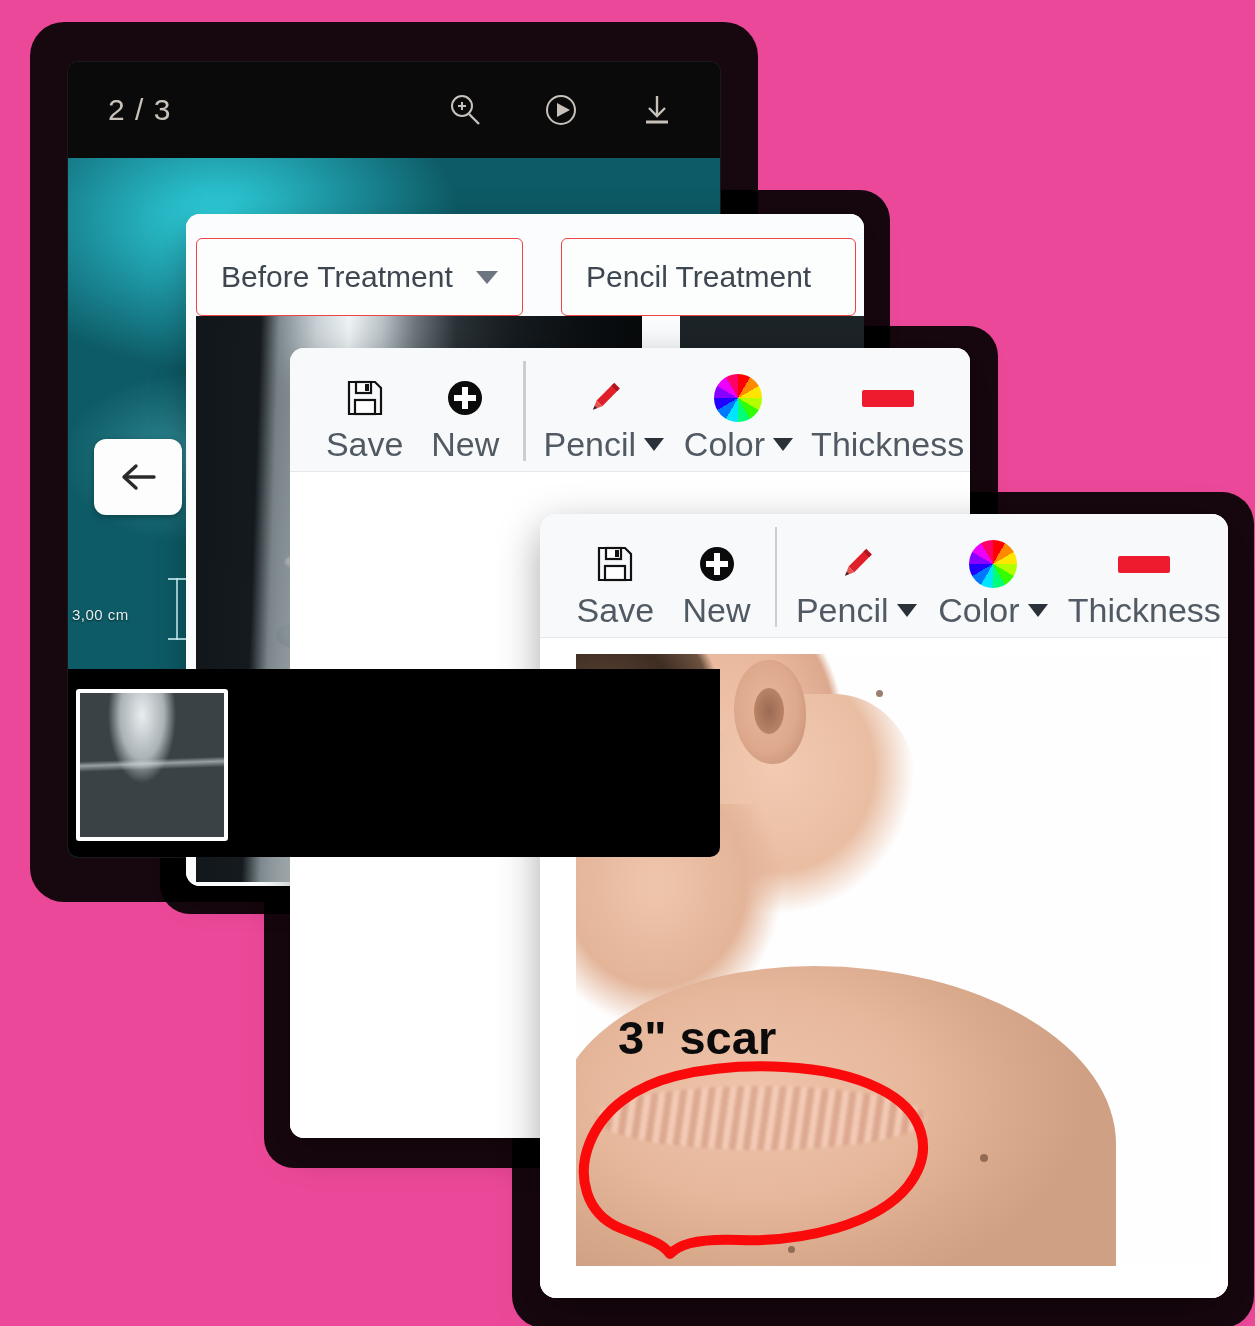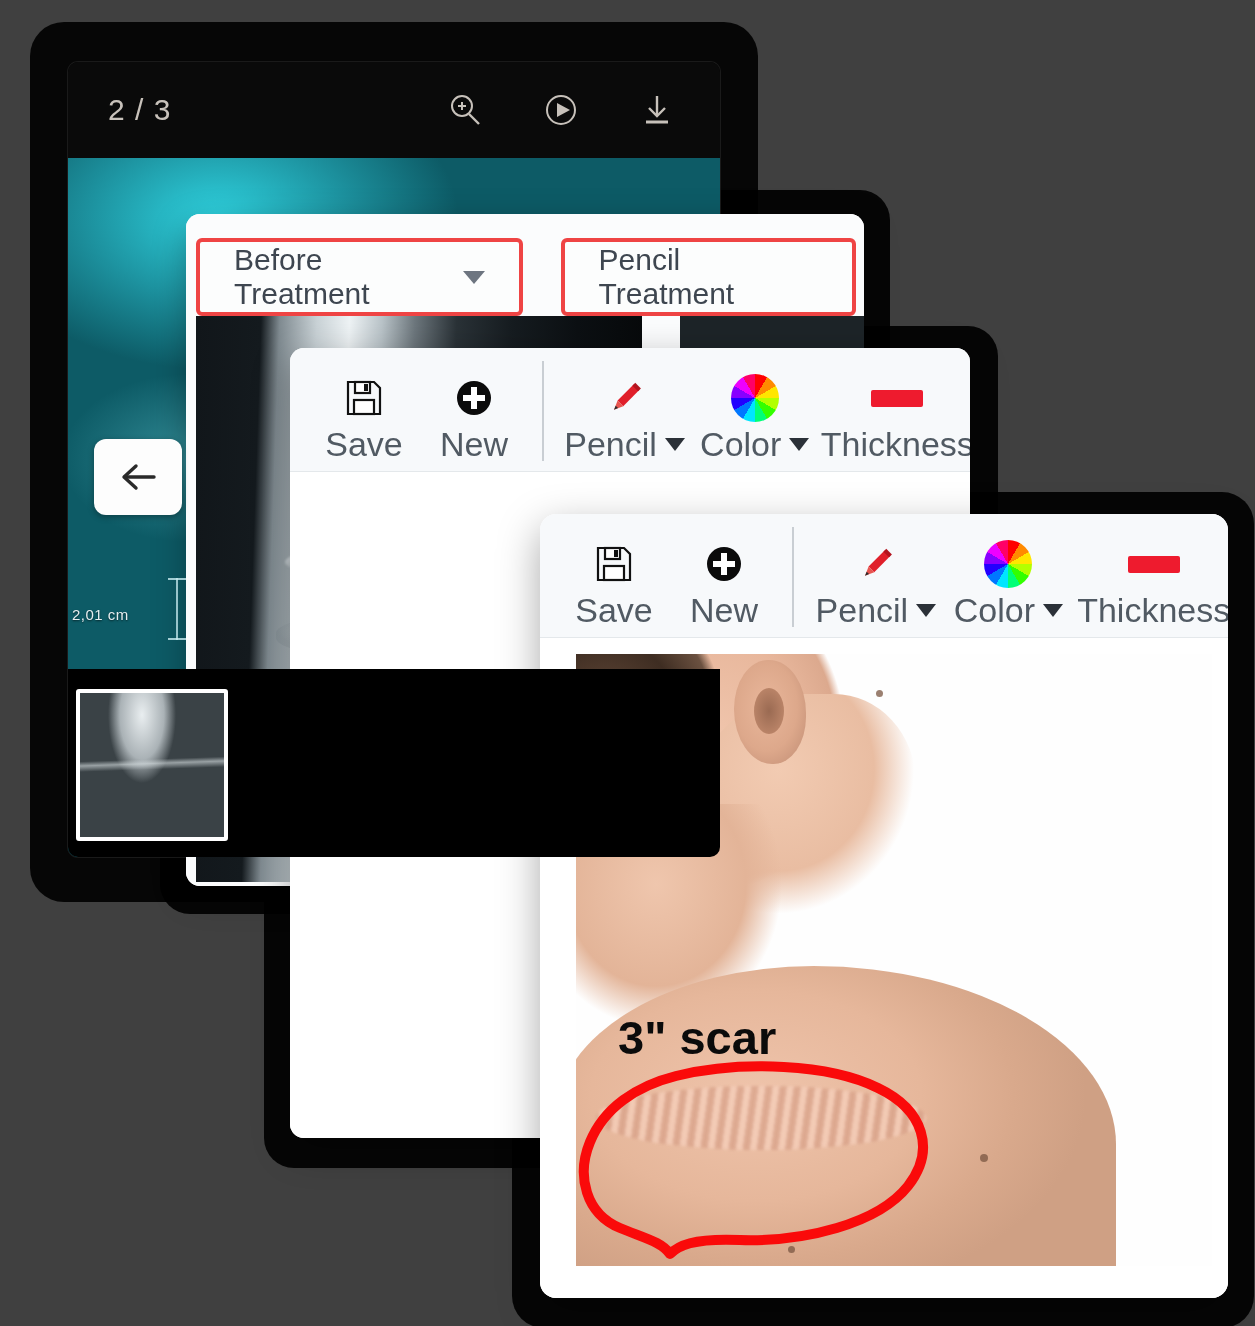--- a/index.html
+++ b/index.html
@@ -10,21 +10,21 @@
     height: 1326px;
     background: #ffffff;
     font-family: "Liberation Sans", "DejaVu Sans", sans-serif;
     overflow: hidden;
   }
 
   #stage {
     position: relative;
     width: 1255px;
     height: 1326px;
-    background: #404040;
+    background: #ec4899;
   }
 
   
   .window {
     position: absolute;
     border-radius: 18px;
     overflow: hidden;
     background: #ffffff;
   }
   .win-shadow {
@@ -196,25 +196,25 @@
     position: absolute;
     top: 24px; left: 0;
     width: 100%;
     display: flex;
     gap: 38px;
     padding: 0 8px 0 10px;
   }
   .dropdown {
     height: 78px;
     background: #fcfdfd;
-    border: 4px solid #ef4444;
+    border: 1px solid #ef4444;
     border-radius: 6px;
     display: flex;
     align-items: center;
-    padding: 0 34px;
+    padding: 0 24px;
     font-size: 30px;
     color: #3e4650;
     font-family: "Liberation Sans", sans-serif;
     position: relative;
   }
   #dropdown-before { width: 446px; }
   #dropdown-after  { width: 400px; }
   .dd-caret {
     margin-left: auto;
     width: 0; height: 0;
@@ -267,21 +267,21 @@
   }
 
   
   .paint-toolbar {
     display: flex;
     align-items: flex-end;
     height: 124px;
     padding: 14px 0 8px 26px;
     background: #f7f9fb;
     border-bottom: 1px solid #e4e8eb;
-    gap: 14px;
+    gap: 4px;
     overflow: hidden;
   }
   .tb-item {
     display: flex;
     flex-direction: column;
     align-items: center;
     justify-content: flex-end;
     padding: 0 14px;
     min-width: 96px;
     white-space: nowrap;
@@ -508,21 +508,21 @@
             <line x1="8" y1="31" x2="30" y2="31" stroke-width="3"></line>
           </svg>
         </span>
       </div>
     </div>
 
     <div id="xray-body">
       <div id="teal-pane"></div>
 
       <div id="measure-line"></div>
-      <span id="measure-label">2,01 cm</span>
+      <span id="measure-label">3,00 cm</span>
 
       <div id="back-button">
         <svg viewBox="0 0 40 30" fill="none" stroke="#2a2a2a" stroke-width="3.4" stroke-linecap="round" stroke-linejoin="round">
           <line x1="36" y1="15" x2="7" y2="15"></line>
           <polyline points="18,4 6,15 18,26"></polyline>
         </svg>
       </div>
 
       <div id="thumb-strip">
         <div id="thumb-1">

